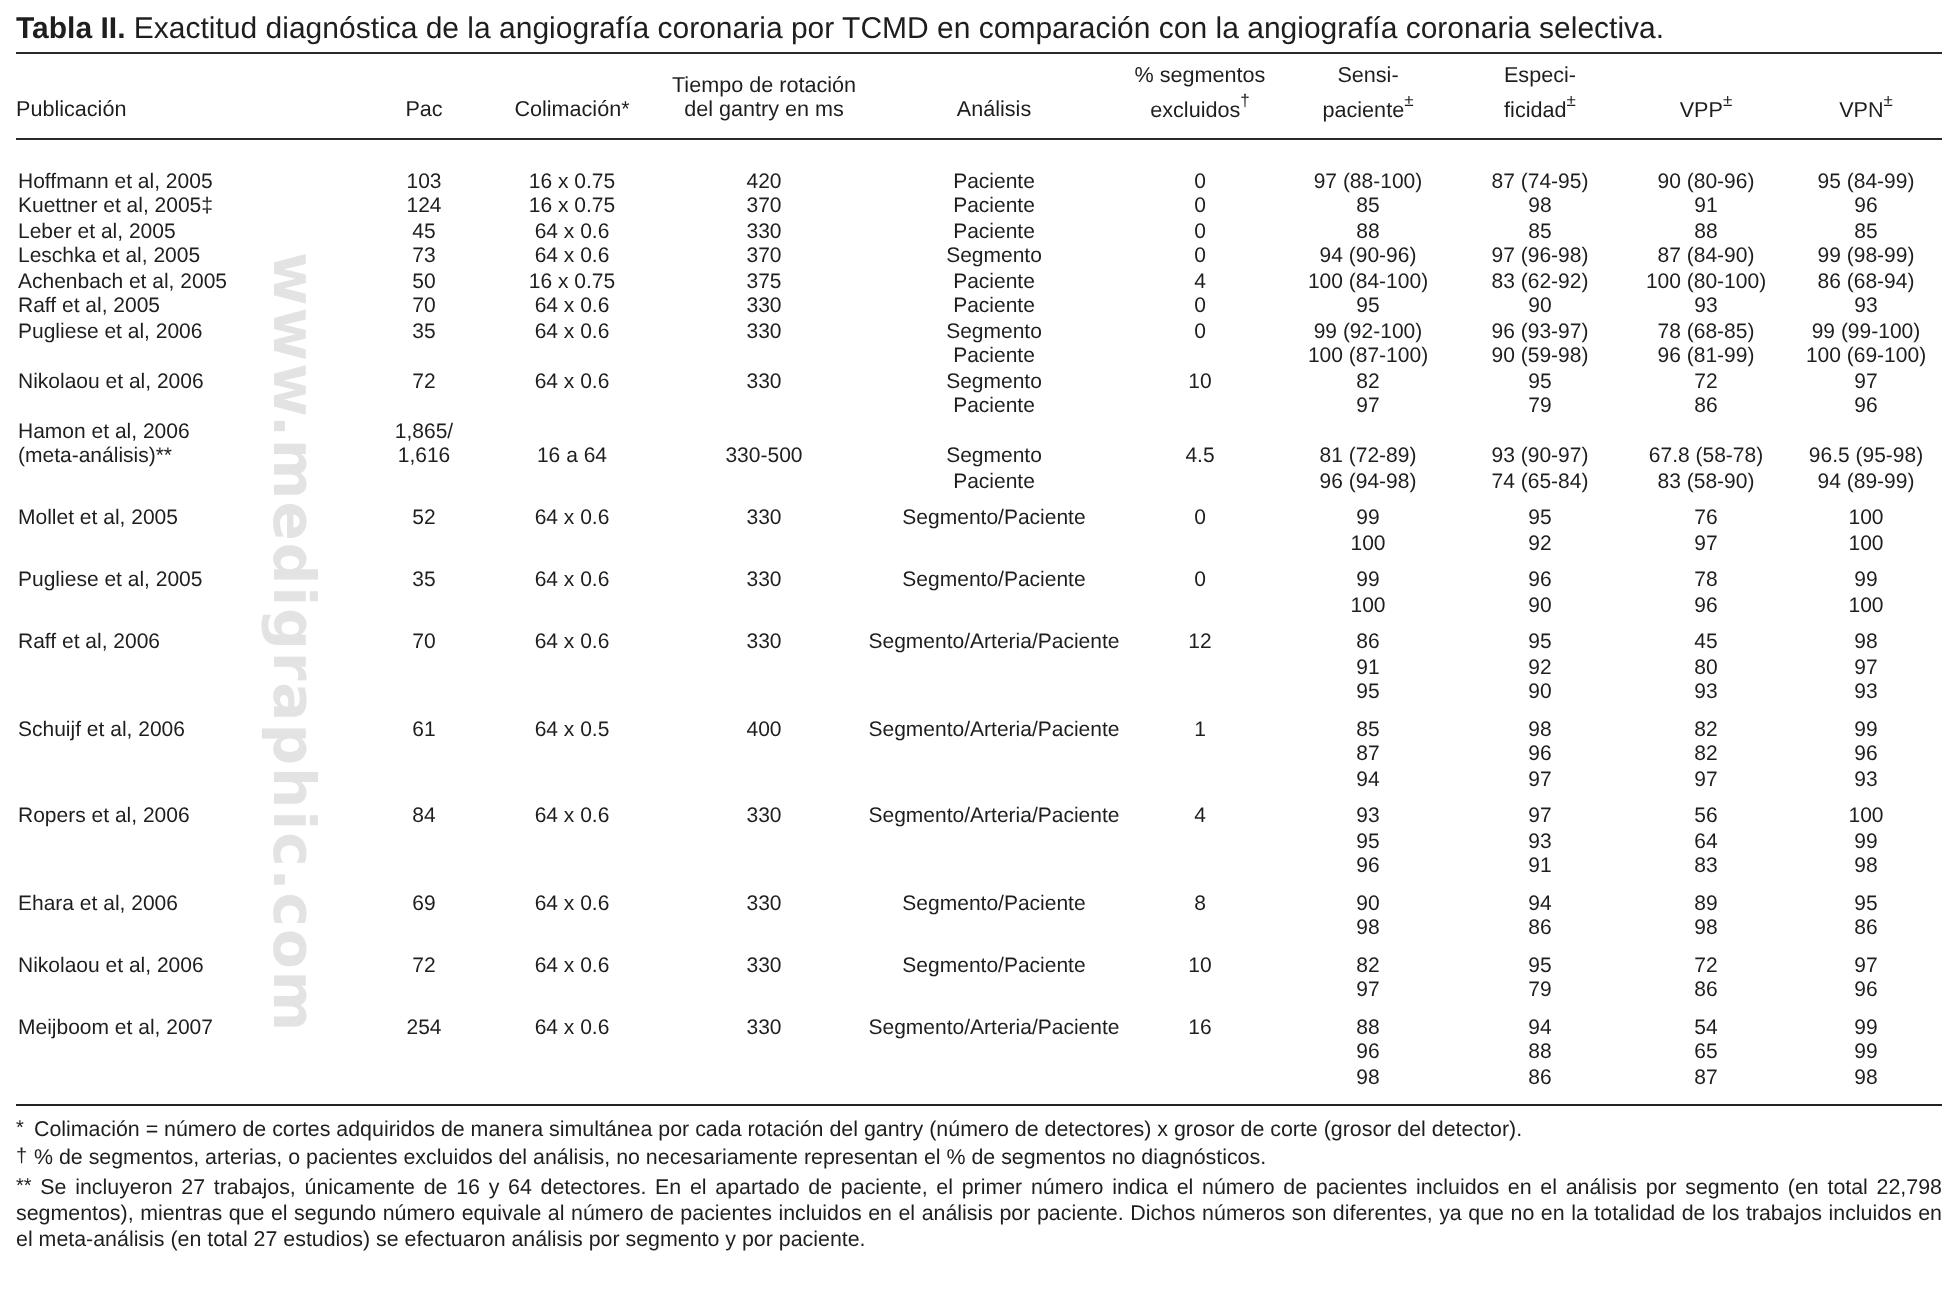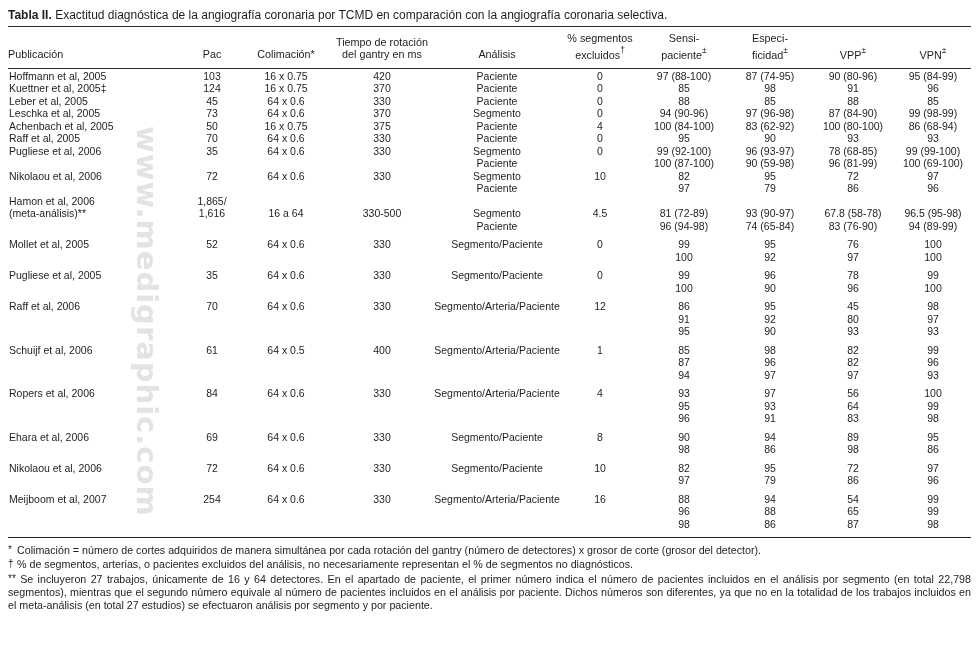--- a/index.html
+++ b/index.html
@@ -9,21 +9,21 @@
     font-family:"Liberation Sans", sans-serif;
     position:relative;overflow:hidden;
   }
   .watermark{
     position:absolute;left:130px;top:126px;z-index:0;
     writing-mode:vertical-rl;
     font-family:"DejaVu Sans", sans-serif;
     font-size:29px;font-weight:700;letter-spacing:1px;
     color:#e3e3e3;user-select:none;white-space:nowrap;
   }
-  .title{position:relative;z-index:1;font-size:12px;line-height:14px;padding:2px 0 4px 0;}
+  .title{position:relative;z-index:1;font-size:15px;line-height:14px;padding:2px 0 4px 0;}
   .title .bold{font-weight:700;}
   .rule{border-top:1px solid #2a2a2a;height:0;position:relative;z-index:1;}
   table{
     position:relative;z-index:1;
     width:100%;border-collapse:collapse;table-layout:fixed;
   }
   thead th{
     font-weight:400;font-size:10.8px;line-height:12.5px;
     vertical-align:bottom;text-align:center;padding:5px 0 7px 0;
     border-bottom:1px solid #2a2a2a;
@@ -39,21 +39,21 @@
   thead th:nth-child(8){width:82px;}
   thead th:nth-child(9){width:84px;}
   thead th:nth-child(10){width:76px;}
   thead sup{font-size:8.5px;position:relative;top:-1px;}
   tbody td{
     font-size:10.5px;vertical-align:top;text-align:center;padding:0 1px;
     white-space:nowrap;
   }
   tbody td.left{text-align:left;}
   tbody .ln{height:12.5px;line-height:12.5px;}
-  tbody tr:first-child td{padding-top:1px;}
+  tbody tr:first-child td{padding-top:15px;}
   tbody tr:nth-child(n+10) td{padding-top:6px;}
   .footnotes{
     position:relative;z-index:1;
     border-top:1.5px solid #222;margin-top:7px;padding-top:5px;
     font-size:10.7px;line-height:13.2px;
   }
   .fnote .fm{display:inline-block;min-width:6px;vertical-align:1px;font-size:10px;}
   .fnote:last-child{text-align:justify;}
 </style>
 </head>
@@ -406,21 +406,21 @@
             <div class="ln">96 (94-98)</div>
           </td>
           <td>
             <div class="ln"></div>
             <div class="ln">93 (90-97)</div>
             <div class="ln">74 (65-84)</div>
           </td>
           <td>
             <div class="ln"></div>
             <div class="ln">67.8 (58-78)</div>
-            <div class="ln">83 (76-90)</div>
+            <div class="ln">83 (58-90)</div>
           </td>
           <td>
             <div class="ln"></div>
             <div class="ln">96.5 (95-98)</div>
             <div class="ln">94 (89-99)</div>
           </td>
         </tr>
         <tr>
           <td class="left">
             <div class="ln">Mollet et al, 2005</div>

